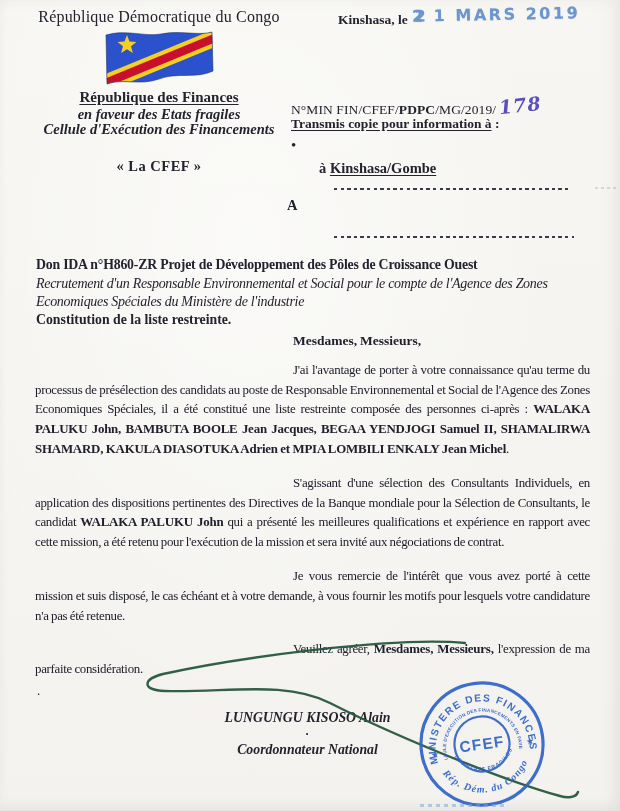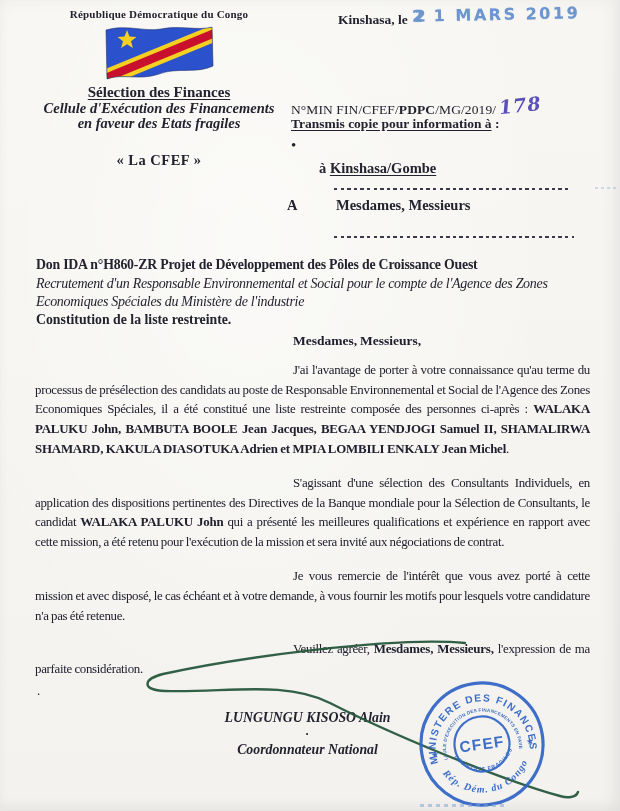--- a/index.html
+++ b/index.html
@@ -9,21 +9,21 @@
       radial-gradient(ellipse at 40% 30%, rgba(255,255,255,.5), rgba(0,0,0,0) 60%),
       linear-gradient(180deg,#f7f6f2 0%,#f5f4f0 55%,#f3f2ee 100%);
     box-shadow:inset -8px 0 14px rgba(60,60,70,.05), inset 0 -6px 12px rgba(60,60,70,.04);
     font-family:"Liberation Serif","DejaVu Serif",serif;
     color:#23232f;
   }
   .abs{position:absolute;}
 
   
   .hdr-left{left:14px;top:8px;width:290px;text-align:center;line-height:1.15;}
-  .country{font-size:11px;font-weight:bold;letter-spacing:.2px;}
+  .country{font-size:16px;font-weight:normal;letter-spacing:.2px;}
   .flag{display:block;margin:3px auto 2px auto;}
   .ministry{font-size:15px;font-weight:bold;text-decoration:underline;text-underline-offset:2px;margin-top:1px;}
   .unit{font-size:14.5px;font-weight:bold;font-style:italic;line-height:15px;}
   .abbr{font-size:14.5px;font-weight:bold;margin-top:21px;letter-spacing:.5px;}
 
   
   .kin{left:338px;top:12px;font-size:13.5px;font-weight:bold;}
   .datestamp{
     left:412px;top:5px;font-family:"DejaVu Sans",sans-serif;font-weight:bold;
     font-size:16px;letter-spacing:2.5px;color:#6d96ce;transform:rotate(-1.2deg);
@@ -94,65 +94,64 @@
       </defs>
       <g clip-path="url(#flagclip)">
         <rect x="0" y="0" width="112" height="58" fill="#2b52cc"></rect>
         <polygon points="0,46 112,0 112,18 0,64" fill="#f5d020"></polygon>
         <polygon points="0,50.5 112,4.5 112,13.5 0,59.5" fill="#c8102e"></polygon>
         <polygon fill="#f5d020" points="24,6 26.5,12.6 33.5,12.9 28,17.3 29.9,24.1 24,20.2 18.1,24.1 20,17.3 14.5,12.9 21.5,12.6"></polygon>
       </g>
       <path d="M3,6 C22,0 42,8 58,5 C78,1 95,7 109,3 L110,42 C94,50 74,43 56,50 C36,57 20,49 4,55 Z" fill="none" stroke="#1c2a5e" stroke-width="1" opacity=".55"></path>
     </svg>
 
-    <div class="ministry">Sélection des Finances</div>
+    <div class="ministry">République des Finances</div>
+    <div class="unit">en faveur des Etats fragiles</div>
     <div class="unit">Cellule d'Exécution des Financements</div>
-    <div class="unit">en faveur des Etats fragiles</div>
     <div class="abbr">« La CFEF »</div>
   </div>
 
   <div class="abs kin">Kinshasa, le</div>
   <div class="abs datestamp"><span class="dbl">2</span><span> 1 MARS 2019</span></div>
 
   <div class="abs refline"><span>N°MIN FIN/CFEF/</span><b>PDPC</b><span>/MG/2019/</span><span class="handnum">178</span></div>
 
   <div class="abs copy">
     <div class="head"><span class="u">Transmis copie pour information à</span><span> :</span></div>
     <div class="row-bullet">
       <span class="b">•</span>
     </div>
     <div class="row-loc"><span>à </span><span class="u">Kinshasa/Gombe</span></div>
   </div>
 
   <div class="abs dashes d1"></div>
 
   <div class="abs addr">
     <span class="a">A</span>
-    <span>Mesdames, Messieurs</span>
   </div>
 
   <div class="abs dashes d2"></div>
 
   <div class="abs subject">
     <div class="body">
       <div class="s1">Don IDA n°H860-ZR Projet de Développement des Pôles de Croissance Ouest</div>
       <div class="s2">Recrutement d'un  Responsable Environnemental et Social pour le compte de l'Agence des Zones</div>
       <div class="s2">Economiques Spéciales du Ministère de l'industrie</div>
       <div class="s3">Constitution de la liste restreinte.</div>
     </div>
   </div>
 
   <div class="abs body-block">
     <div class="salut">Mesdames, Messieurs,</div>
 
     <p class="para"><span>J'ai l'avantage de porter à votre connaissance qu'au terme du processus de présélection des candidats au poste de Responsable Environnemental et Social de l'Agence des Zones Economiques Spéciales, il a été constitué une liste restreinte composée des personnes ci-après : </span><b>WALAKA PALUKU John, BAMBUTA BOOLE Jean Jacques, BEGAA YENDJOGI Samuel II, SHAMALIRWA SHAMARD, KAKULA DIASOTUKA Adrien et MPIA LOMBILI ENKALY Jean Michel</b><span>.</span></p>
 
     <p class="para"><span>S'agissant d'une sélection des Consultants Individuels, en application des dispositions pertinentes des Directives de la Banque mondiale pour la Sélection de Consultants, le candidat </span><b>WALAKA PALUKU John</b><span> qui a présenté les meilleures qualifications et expérience en rapport avec cette mission, a été retenu pour l'exécution de la mission et sera invité aux négociations de contrat.</span></p>
 
-    <p class="para">Je vous remercie de l'intérêt que vous avez porté à cette mission et avec disposé, le cas échéant et à votre demande, à vous fournir les motifs pour lesquels votre candidature n'a pas été retenue.</p>
+    <p class="para">Je vous remercie de l'intérêt que vous avez porté à cette mission et suis disposé, le cas échéant et à votre demande, à vous fournir les motifs pour lesquels votre candidature n'a pas été retenue.</p>
 
     <p class="para p4"><span>Veuillez agréer, </span><b>Mesdames, Messieurs,</b><span> l'expression de ma parfaite considération.</span></p>
 
     <div class="stray">.</div>
   </div>
 
   <div class="abs sig-block">
     <div>LUNGUNGU KISOSO Alain</div>
     <div class="sig-dot">.</div>
     <div class="sig-title">Coordonnateur National</div>

